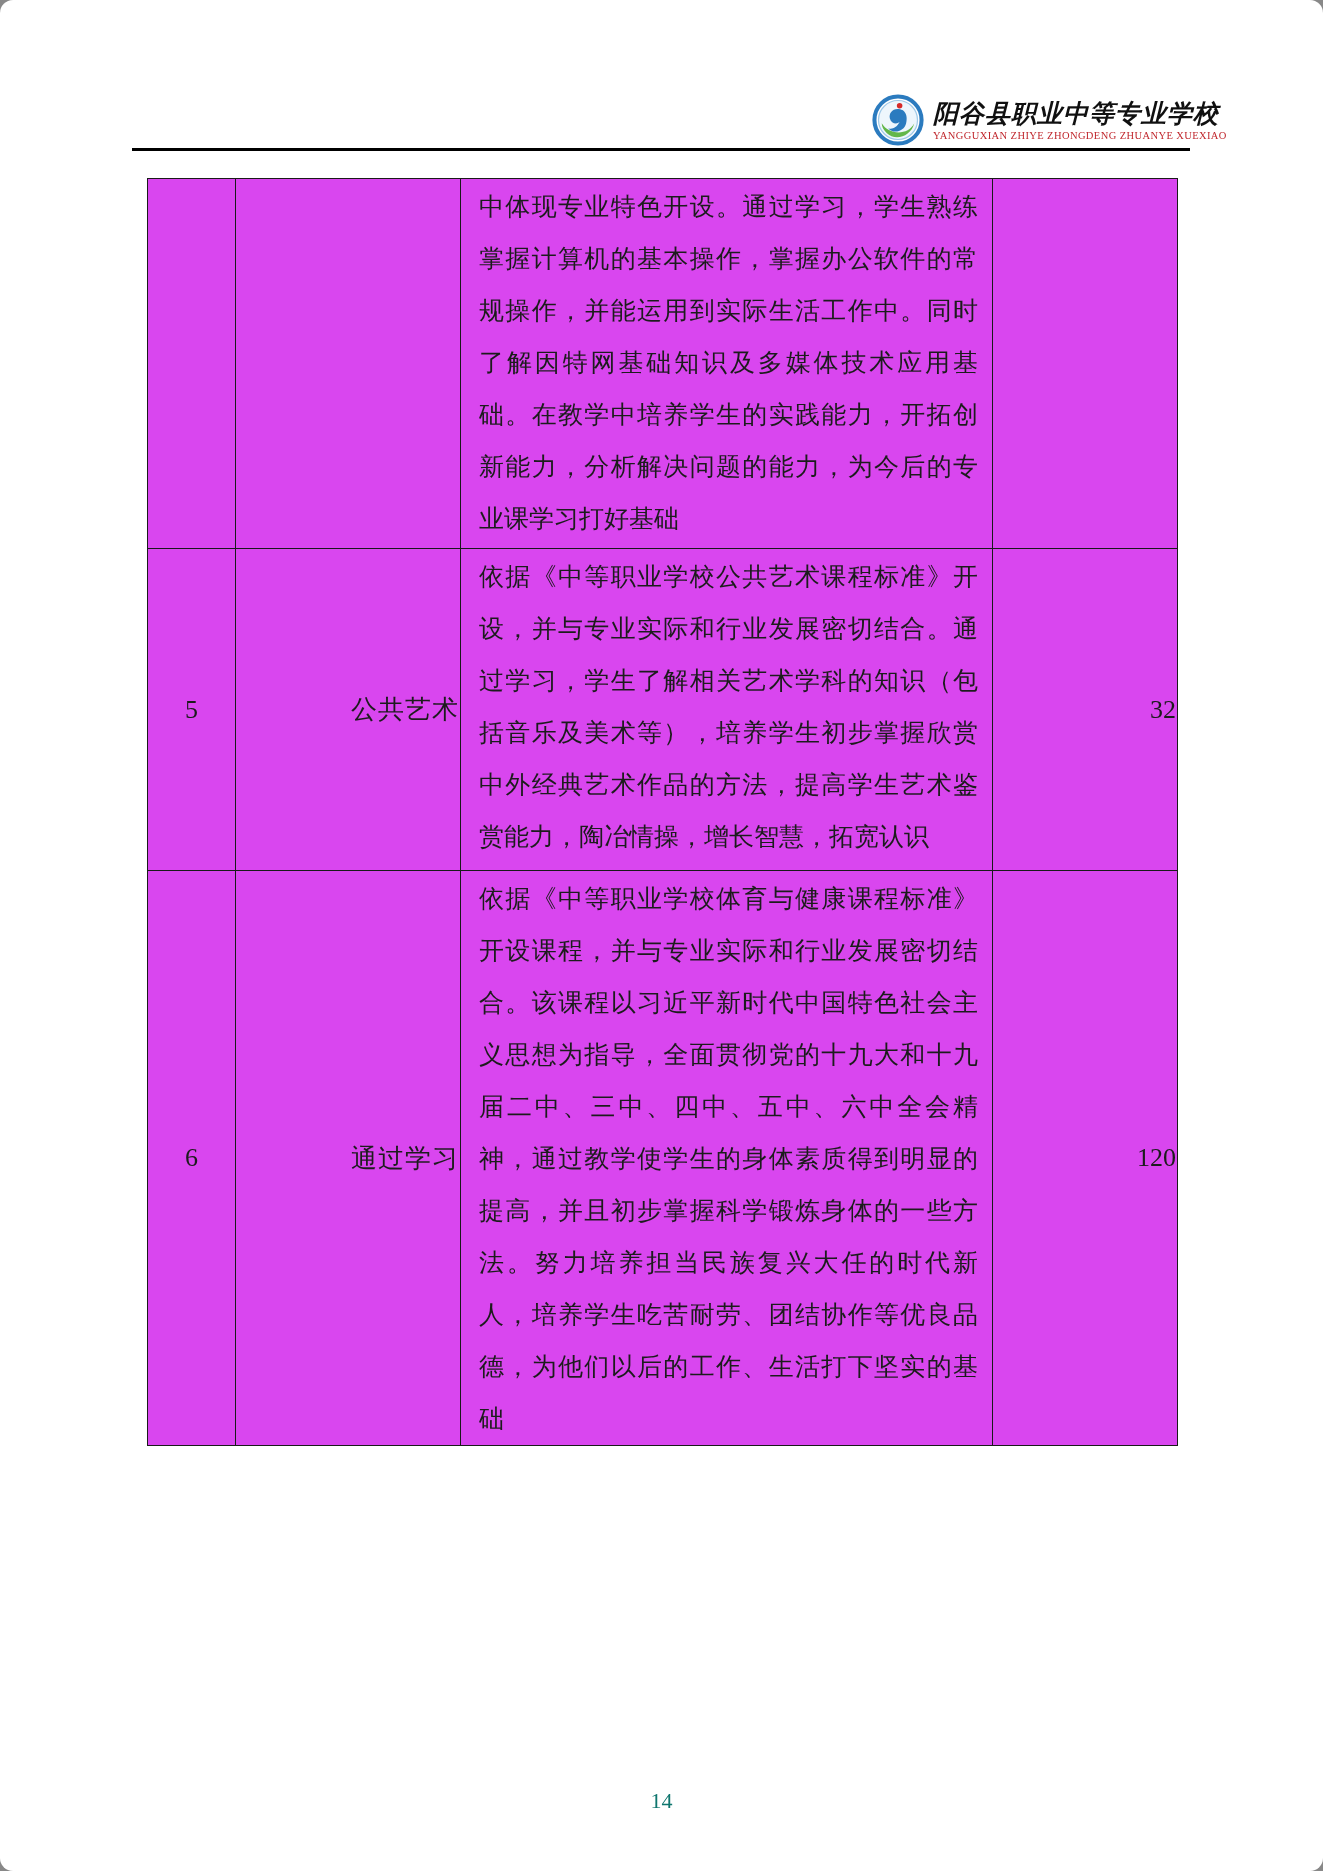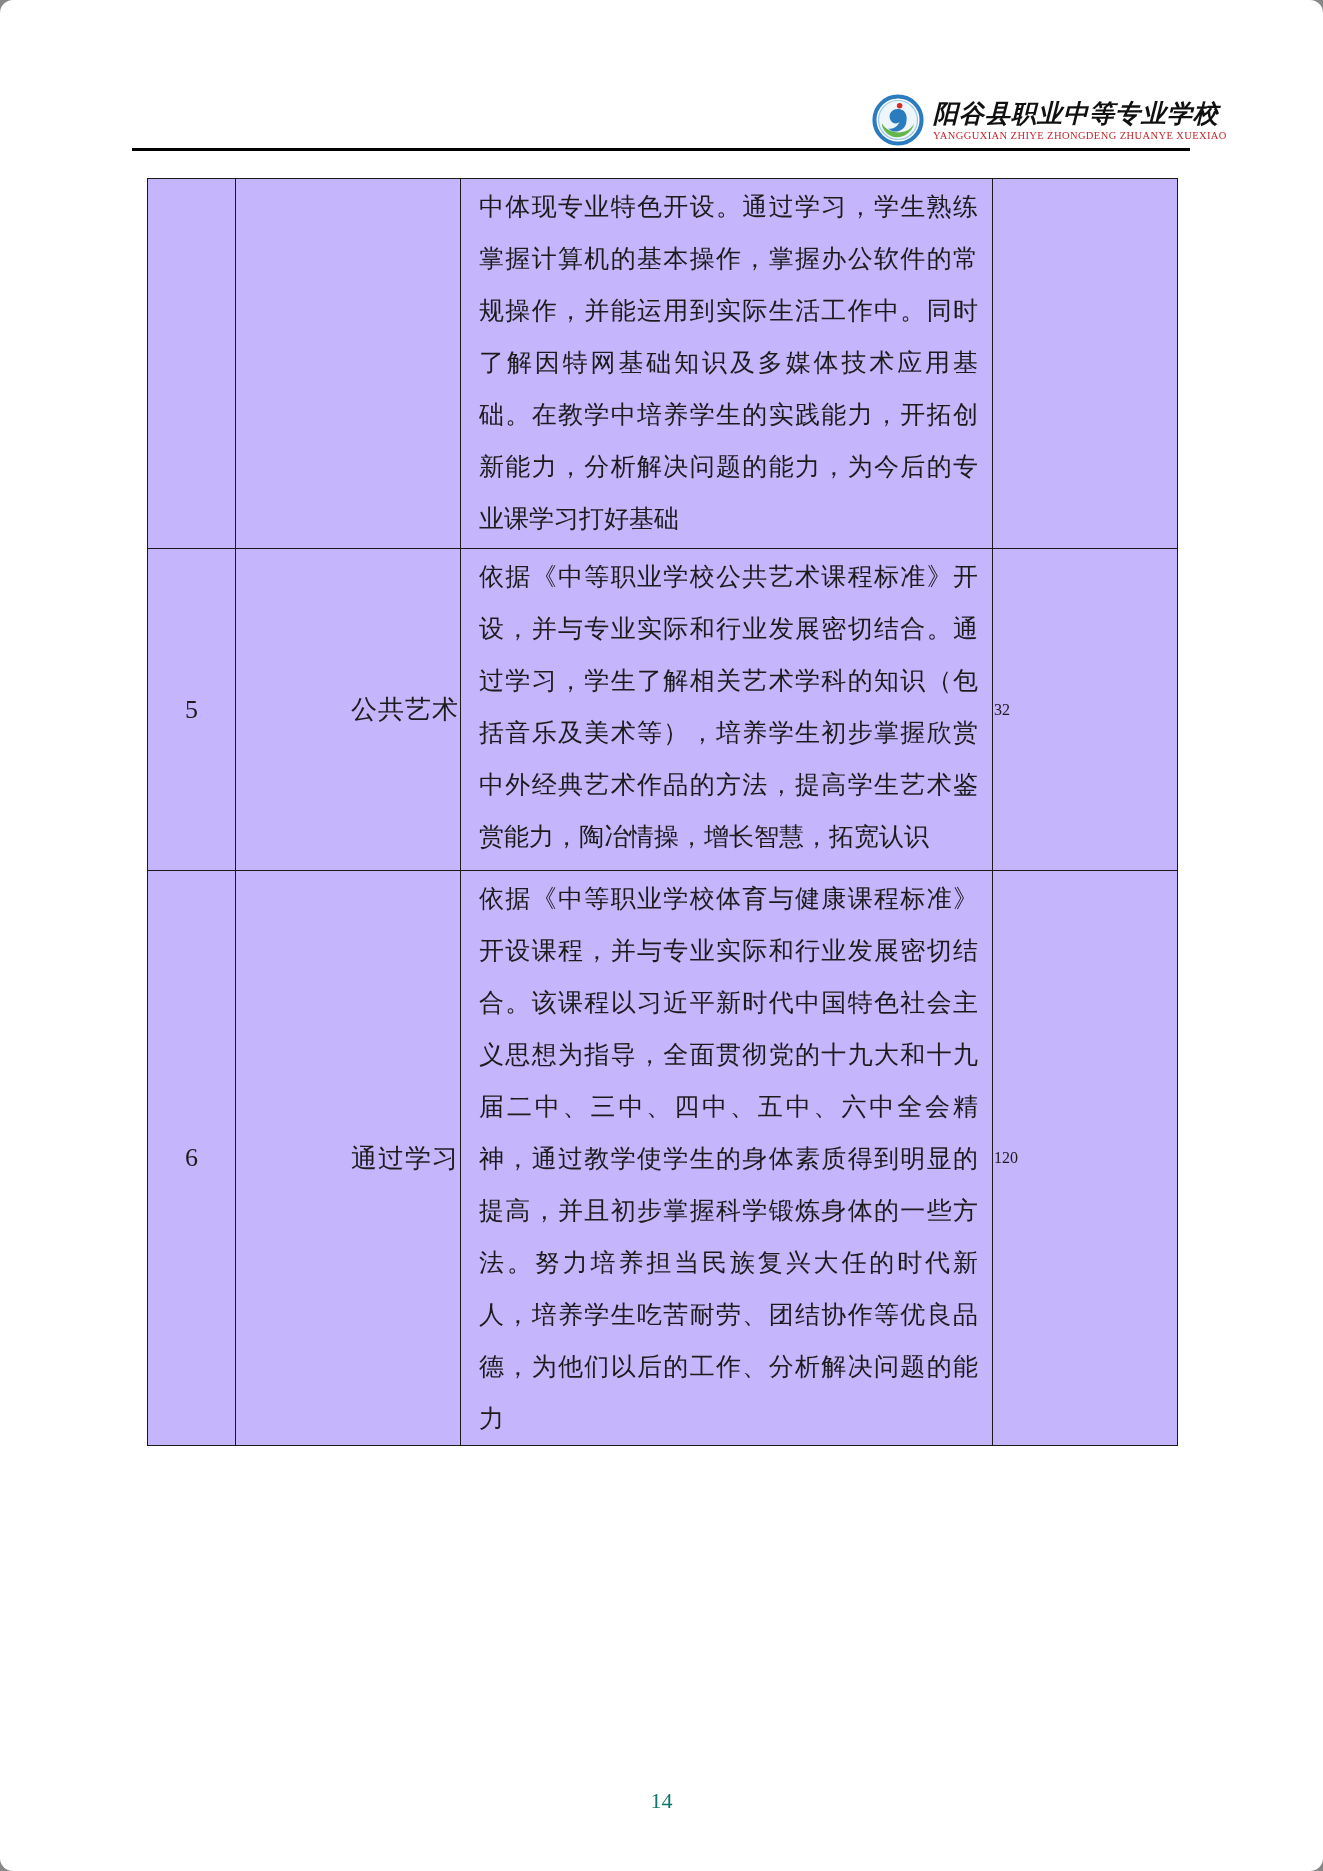--- a/index.html
+++ b/index.html
@@ -57,21 +57,21 @@
     position: absolute;
     top: 178px;
     left: 147px;
     width: 1030px;
     border-collapse: collapse;
     table-layout: fixed;
   }
   .course-table td {
     border: 1.6px solid #1a1a1a;
     vertical-align: middle;
-    background: #c4b5fd;
+    background: #d946ef;
   }
   tr.row-a { height: 370px; }
   tr.row-b { height: 322px; }
   tr.row-c { height: 572px; }
   td.c-no {
     text-align: center;
     font-size: 26px;
   }
   td.c-name {
     text-align: right;
@@ -80,22 +80,22 @@
   }
   td.c-desc {
     vertical-align: top;
     font-size: 25px;
     line-height: 52px;
     padding: 2px 14px 0 18px;
     text-align: justify;
     text-justify: inter-ideograph;
   }
   td.c-hours {
-    text-align: left;
-    font-size: 16px;
+    text-align: right;
+    font-size: 26px;
   }
 
   
   .page-number {
     position: absolute;
     top: 1788px;
     left: 0;
     width: 100%;
     text-align: center;
     font-size: 22px;
@@ -141,21 +141,21 @@
       </tr>
       <tr class="row-b">
         <td class="c-no">5</td>
         <td class="c-name">公共艺术</td>
         <td class="c-desc">依据《中等职业学校公共艺术课程标准》开设，并与专业实际和行业发展密切结合。通过学习，学生了解相关艺术学科的知识（包括音乐及美术等），培养学生初步掌握欣赏中外经典艺术作品的方法，提高学生艺术鉴赏能力，陶冶情操，增长智慧，拓宽认识</td>
         <td class="c-hours">32</td>
       </tr>
       <tr class="row-c">
         <td class="c-no">6</td>
         <td class="c-name">通过学习</td>
-        <td class="c-desc">依据《中等职业学校体育与健康课程标准》开设课程，并与专业实际和行业发展密切结合。该课程以习近平新时代中国特色社会主义思想为指导，全面贯彻党的十九大和十九届二中、三中、四中、五中、六中全会精神，通过教学使学生的身体素质得到明显的提高，并且初步掌握科学锻炼身体的一些方法。努力培养担当民族复兴大任的时代新人，培养学生吃苦耐劳、团结协作等优良品德，为他们以后的工作、分析解决问题的能力</td>
+        <td class="c-desc">依据《中等职业学校体育与健康课程标准》开设课程，并与专业实际和行业发展密切结合。该课程以习近平新时代中国特色社会主义思想为指导，全面贯彻党的十九大和十九届二中、三中、四中、五中、六中全会精神，通过教学使学生的身体素质得到明显的提高，并且初步掌握科学锻炼身体的一些方法。努力培养担当民族复兴大任的时代新人，培养学生吃苦耐劳、团结协作等优良品德，为他们以后的工作、生活打下坚实的基础</td>
         <td class="c-hours">120</td>
       </tr>
     </tbody>
   </table>
 
   <div class="page-number">14</div>
 
 </div>
 
 </body></html>

